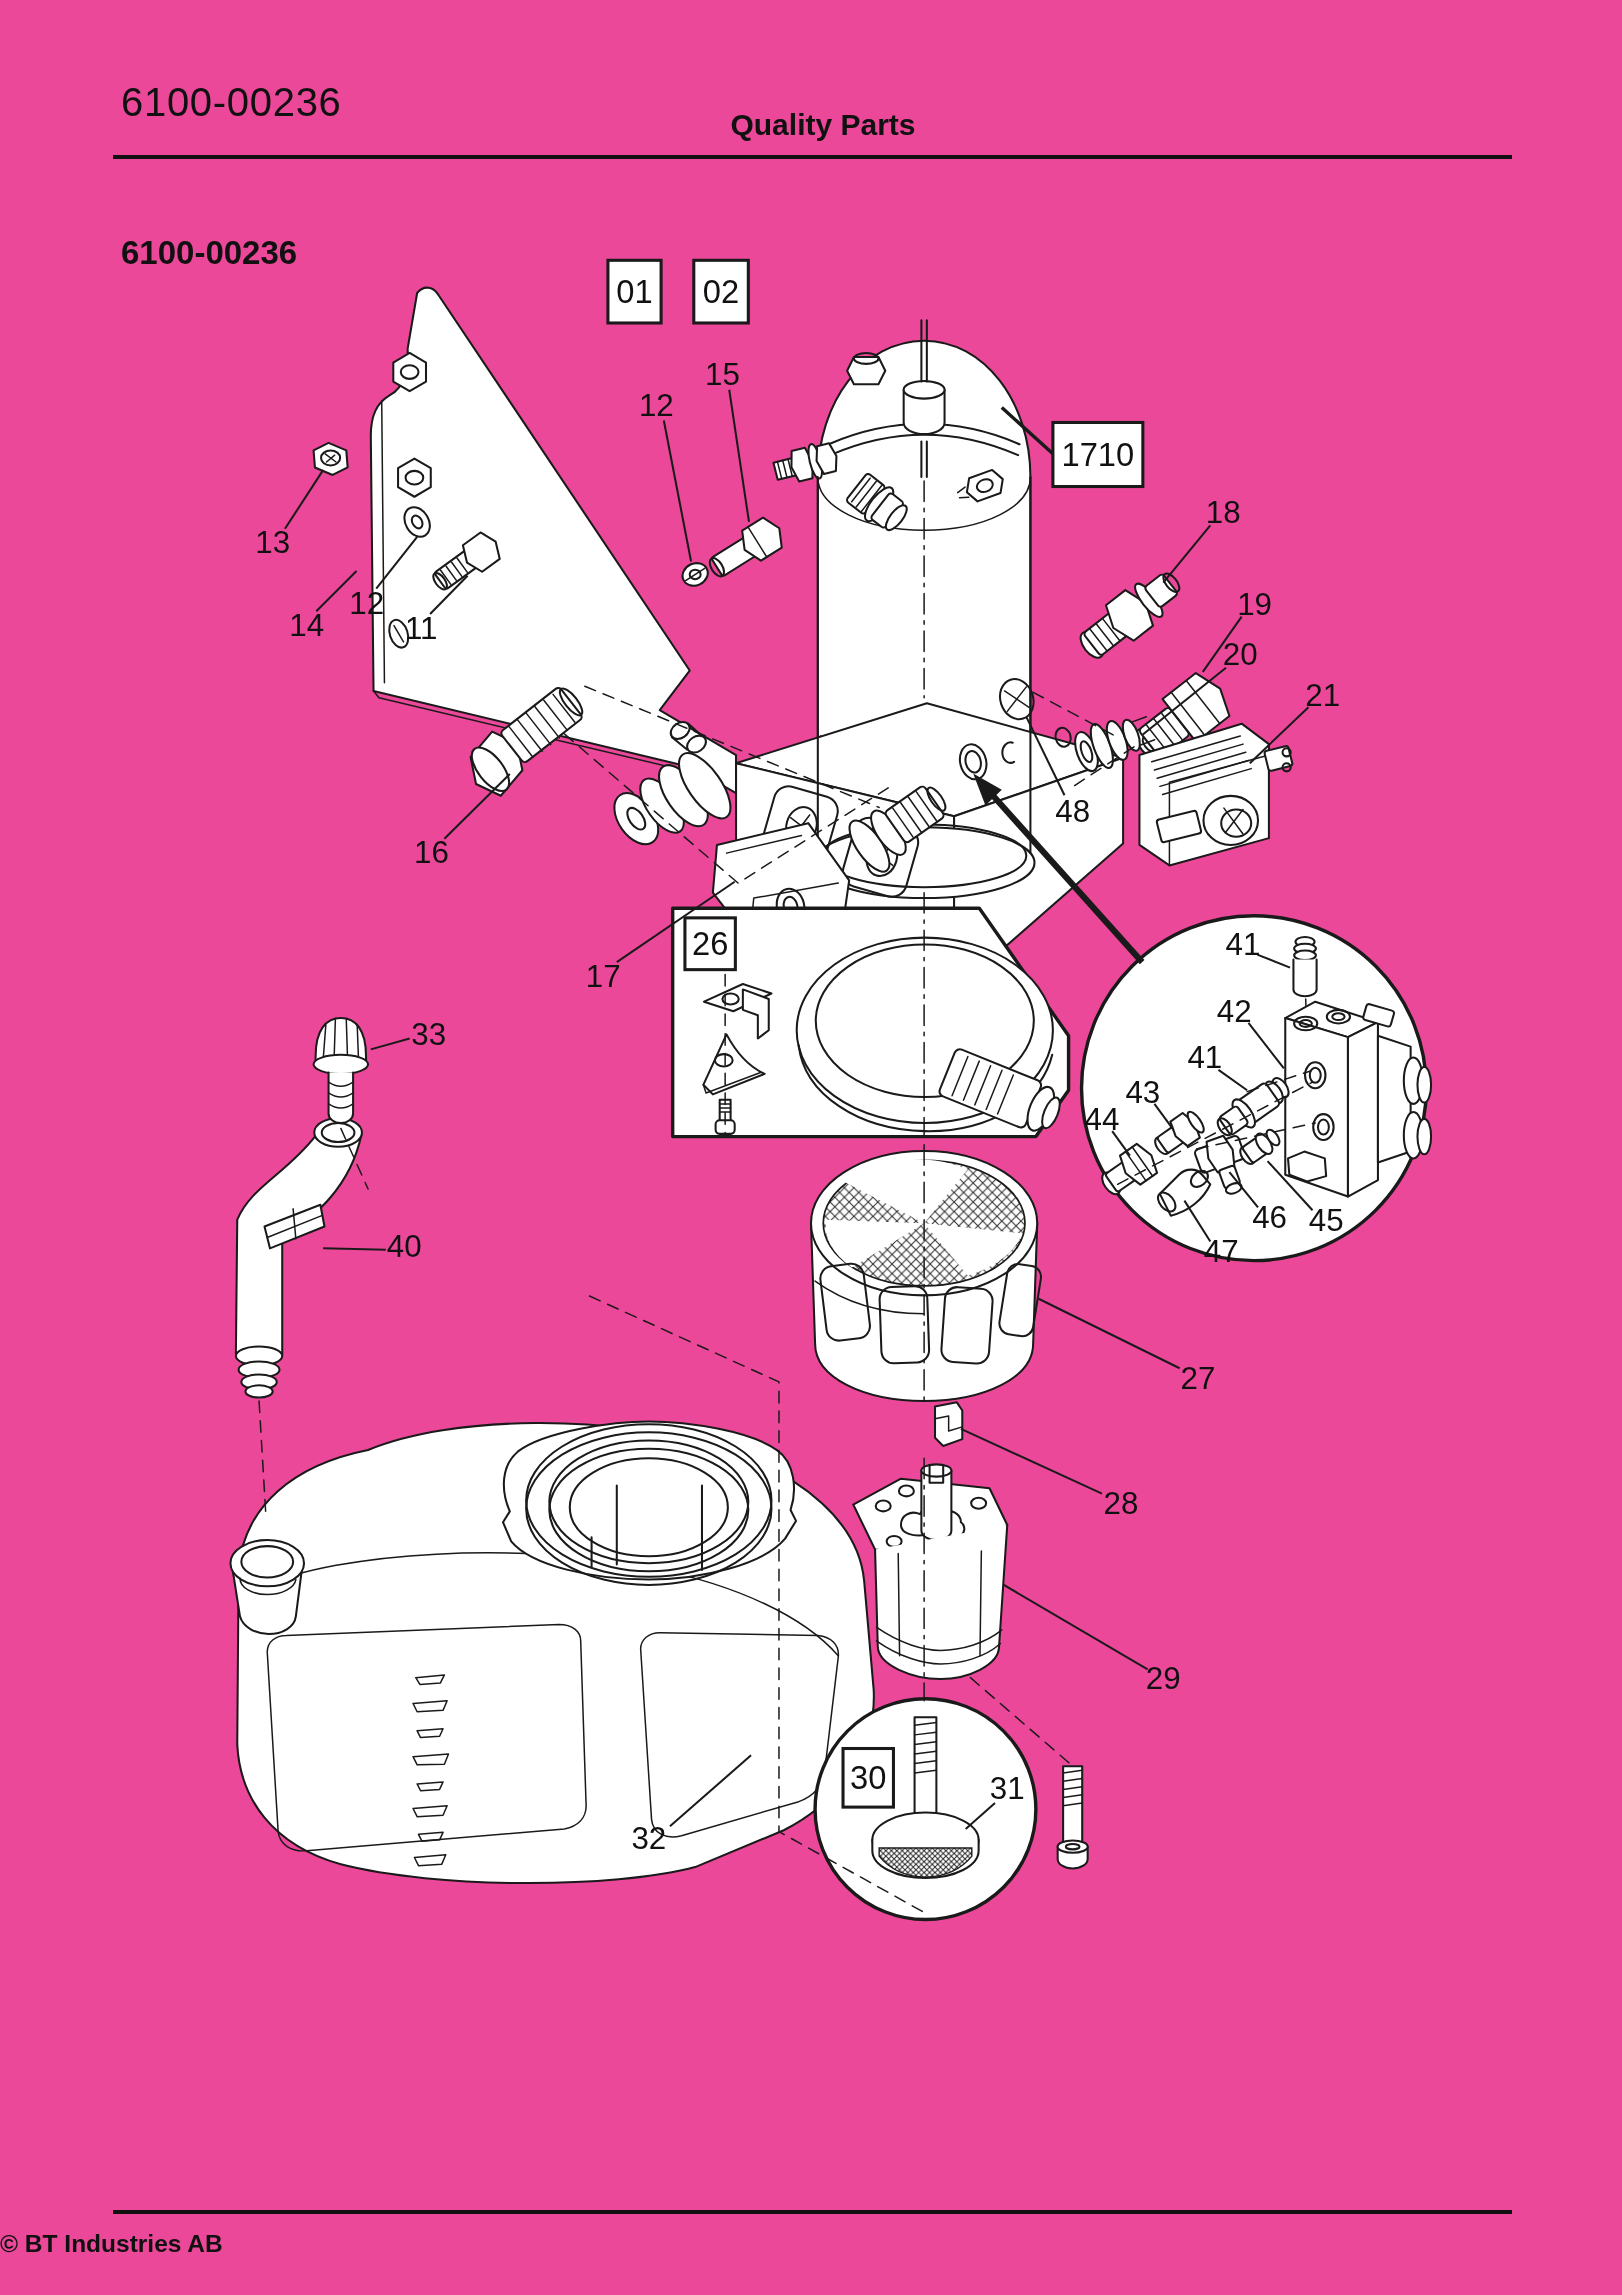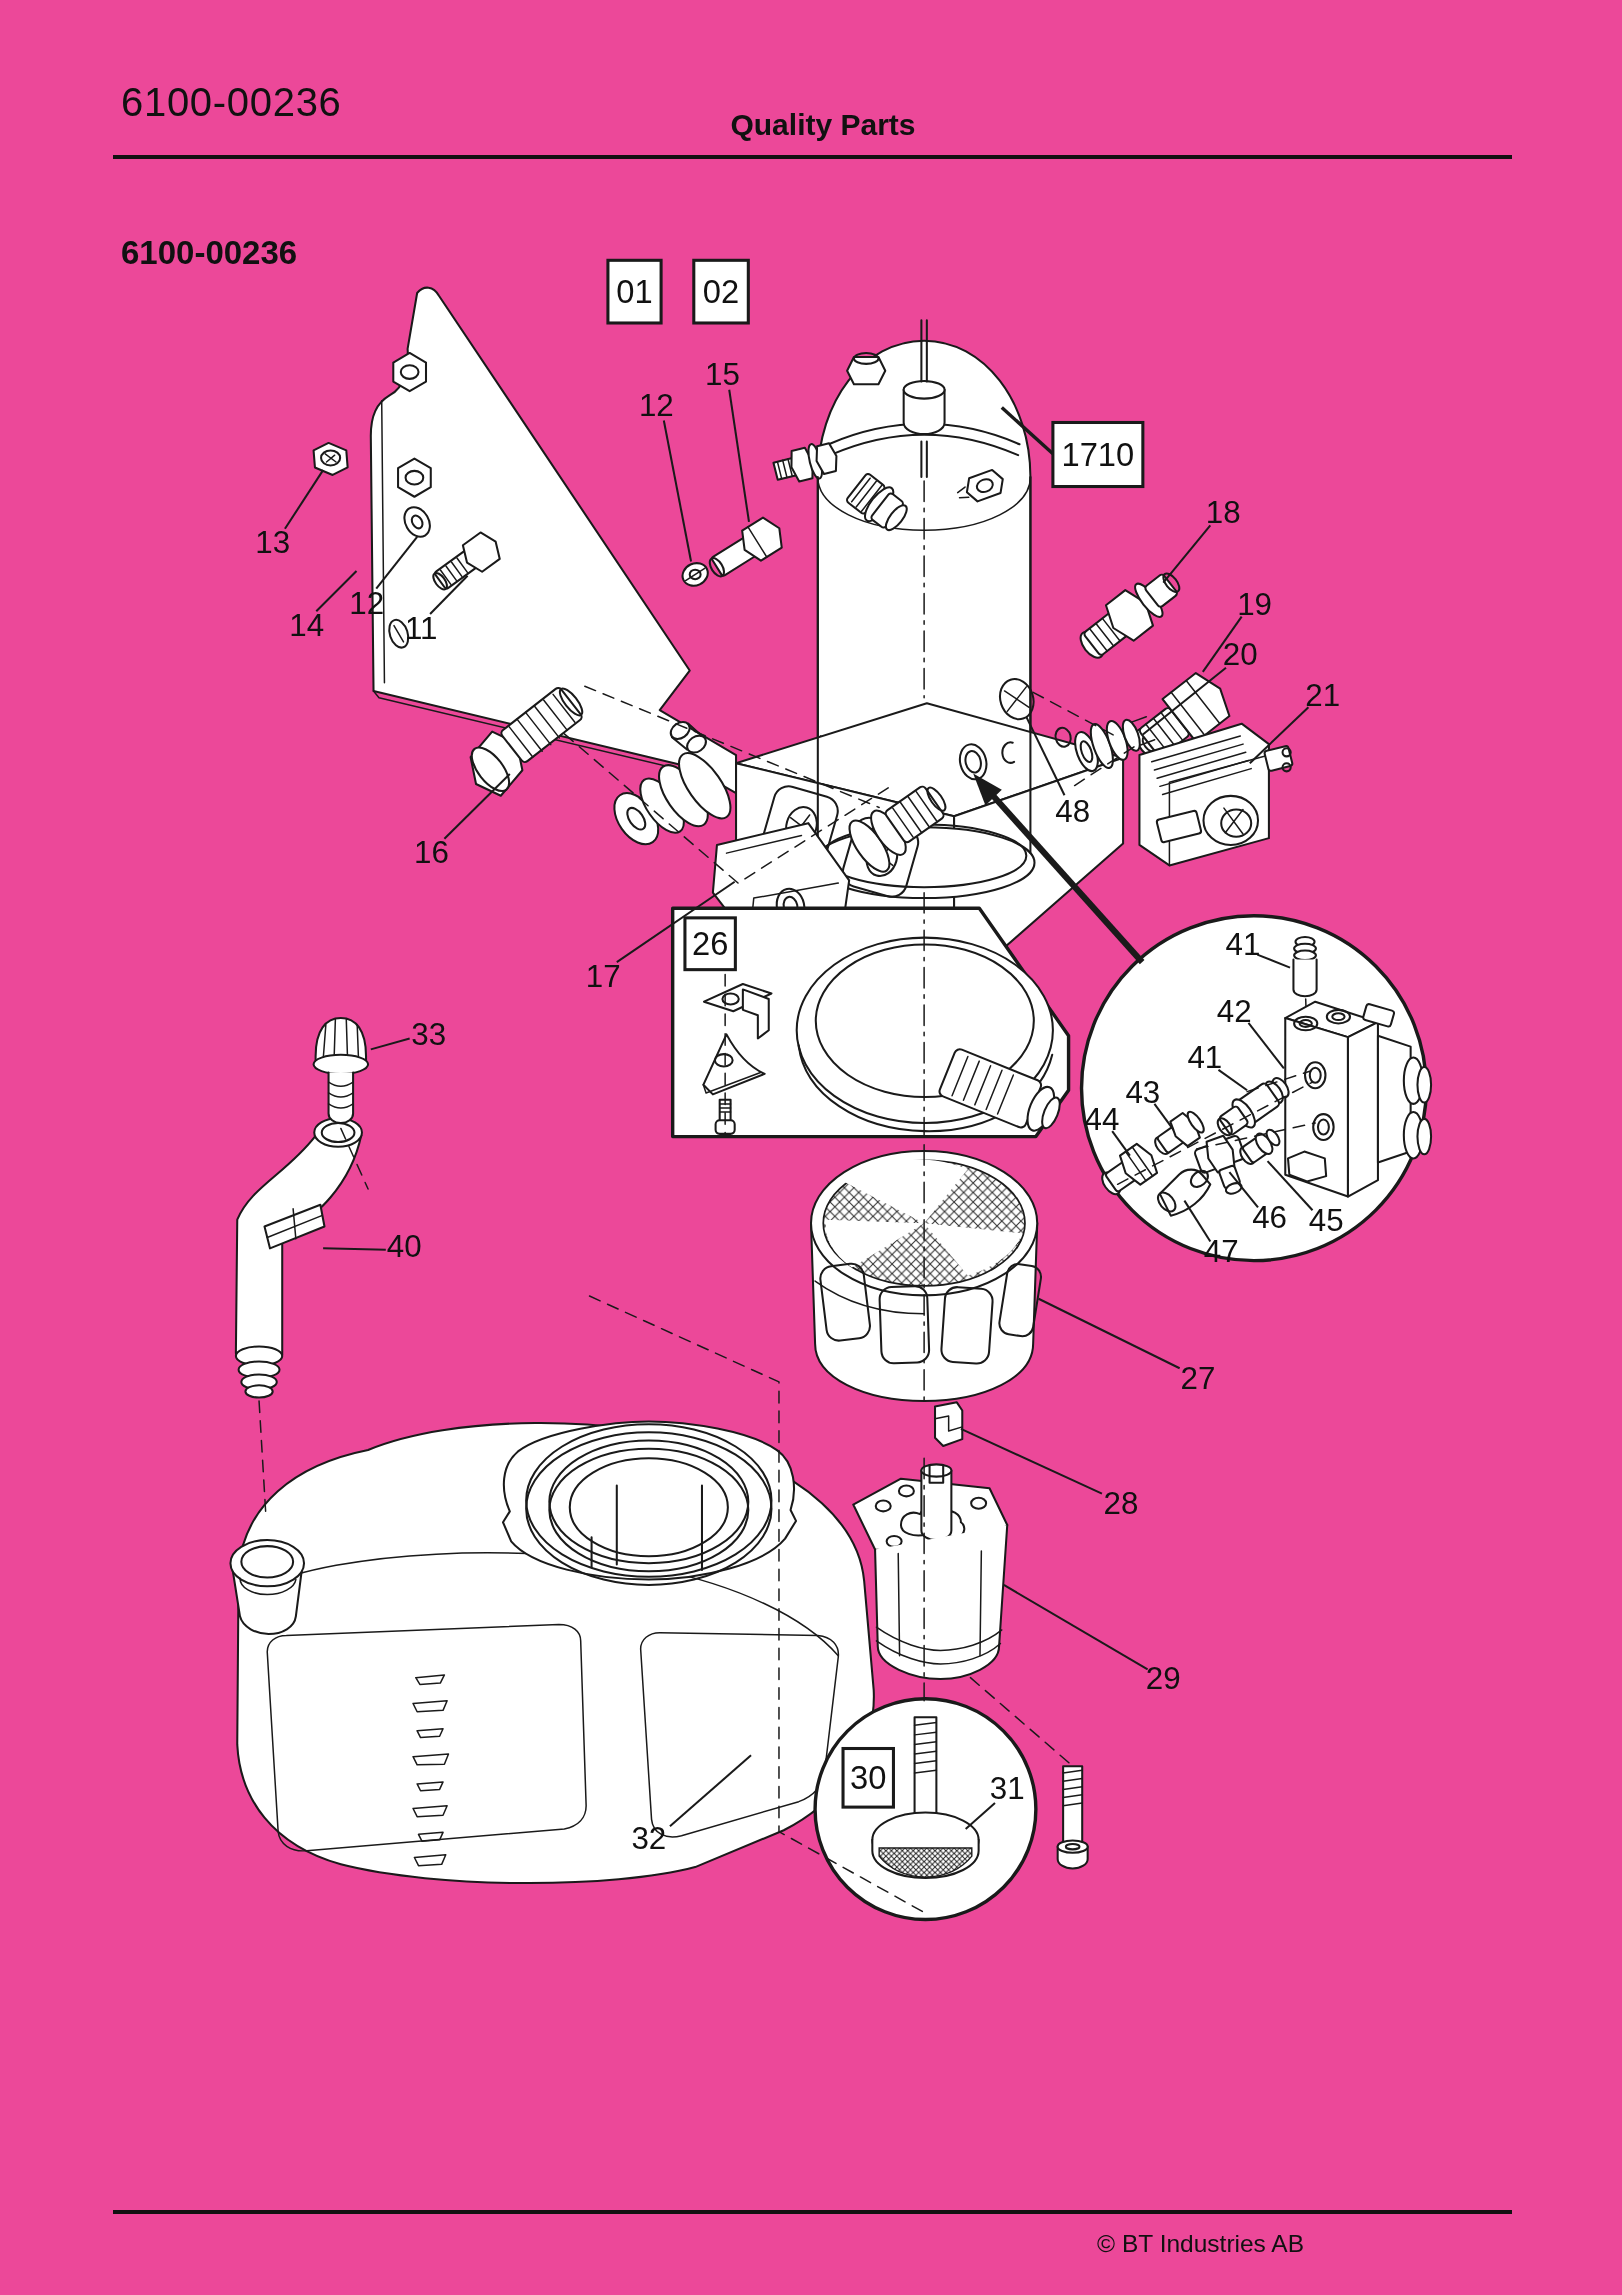--- a/index.html
+++ b/index.html
@@ -4,21 +4,21 @@
 <style>
   html,body{margin:0;padding:0;background:#e8e8e8;}
   .page{position:relative;width:1622px;height:2295px;background:#ec4899;margin:0 auto;
         font-family:"Liberation Sans","DejaVu Sans",sans-serif;color:#111;overflow:hidden;}
   .hdr-top{position:absolute;left:121px;top:80px;font-size:40px;font-weight:400;letter-spacing:0.7px;}
   .hdr-center{position:absolute;left:0;top:108px;width:1622px;text-align:center;font-size:30px;font-weight:700;margin-left:12px;}
   .hdr-rule{position:absolute;left:113px;top:155px;width:1399px;height:4.1px;background:#111;}
   .hdr-bold{position:absolute;left:121px;top:234px;font-size:33px;font-weight:700;}
   .hdr-code{position:absolute;left:0;top:202px;width:1506px;text-align:right;font-size:24.5px;font-weight:700;}
   .ftr-rule{position:absolute;left:113px;top:2210px;width:1399px;height:4.1px;background:#111;}
-  .ftr-text{position:absolute;left:0;top:2230px;width:1304px;text-align:right;font-size:24.5px;font-weight:400;}
+  .ftr-text{position:absolute;left:0;top:2230px;width:1304px;text-align:left;font-size:24.5px;font-weight:700;}
   svg{position:absolute;left:0;top:0;}
   svg text{font-family:"Liberation Sans","DejaVu Sans",sans-serif;fill:#111;}
   .s{stroke:#1a1a1a;stroke-width:3;fill:none;stroke-linecap:round;stroke-linejoin:round;}
   .w{fill:#ffffff;}
   .t2{stroke-width:2.2;}
   .t5{stroke-width:5;}
   .d{stroke-dasharray:17 12;}
   .dd{stroke-dasharray:30 10 5 10;}
   .callout-text{font-size:46px;}
   .box-text{font-size:48px;}

